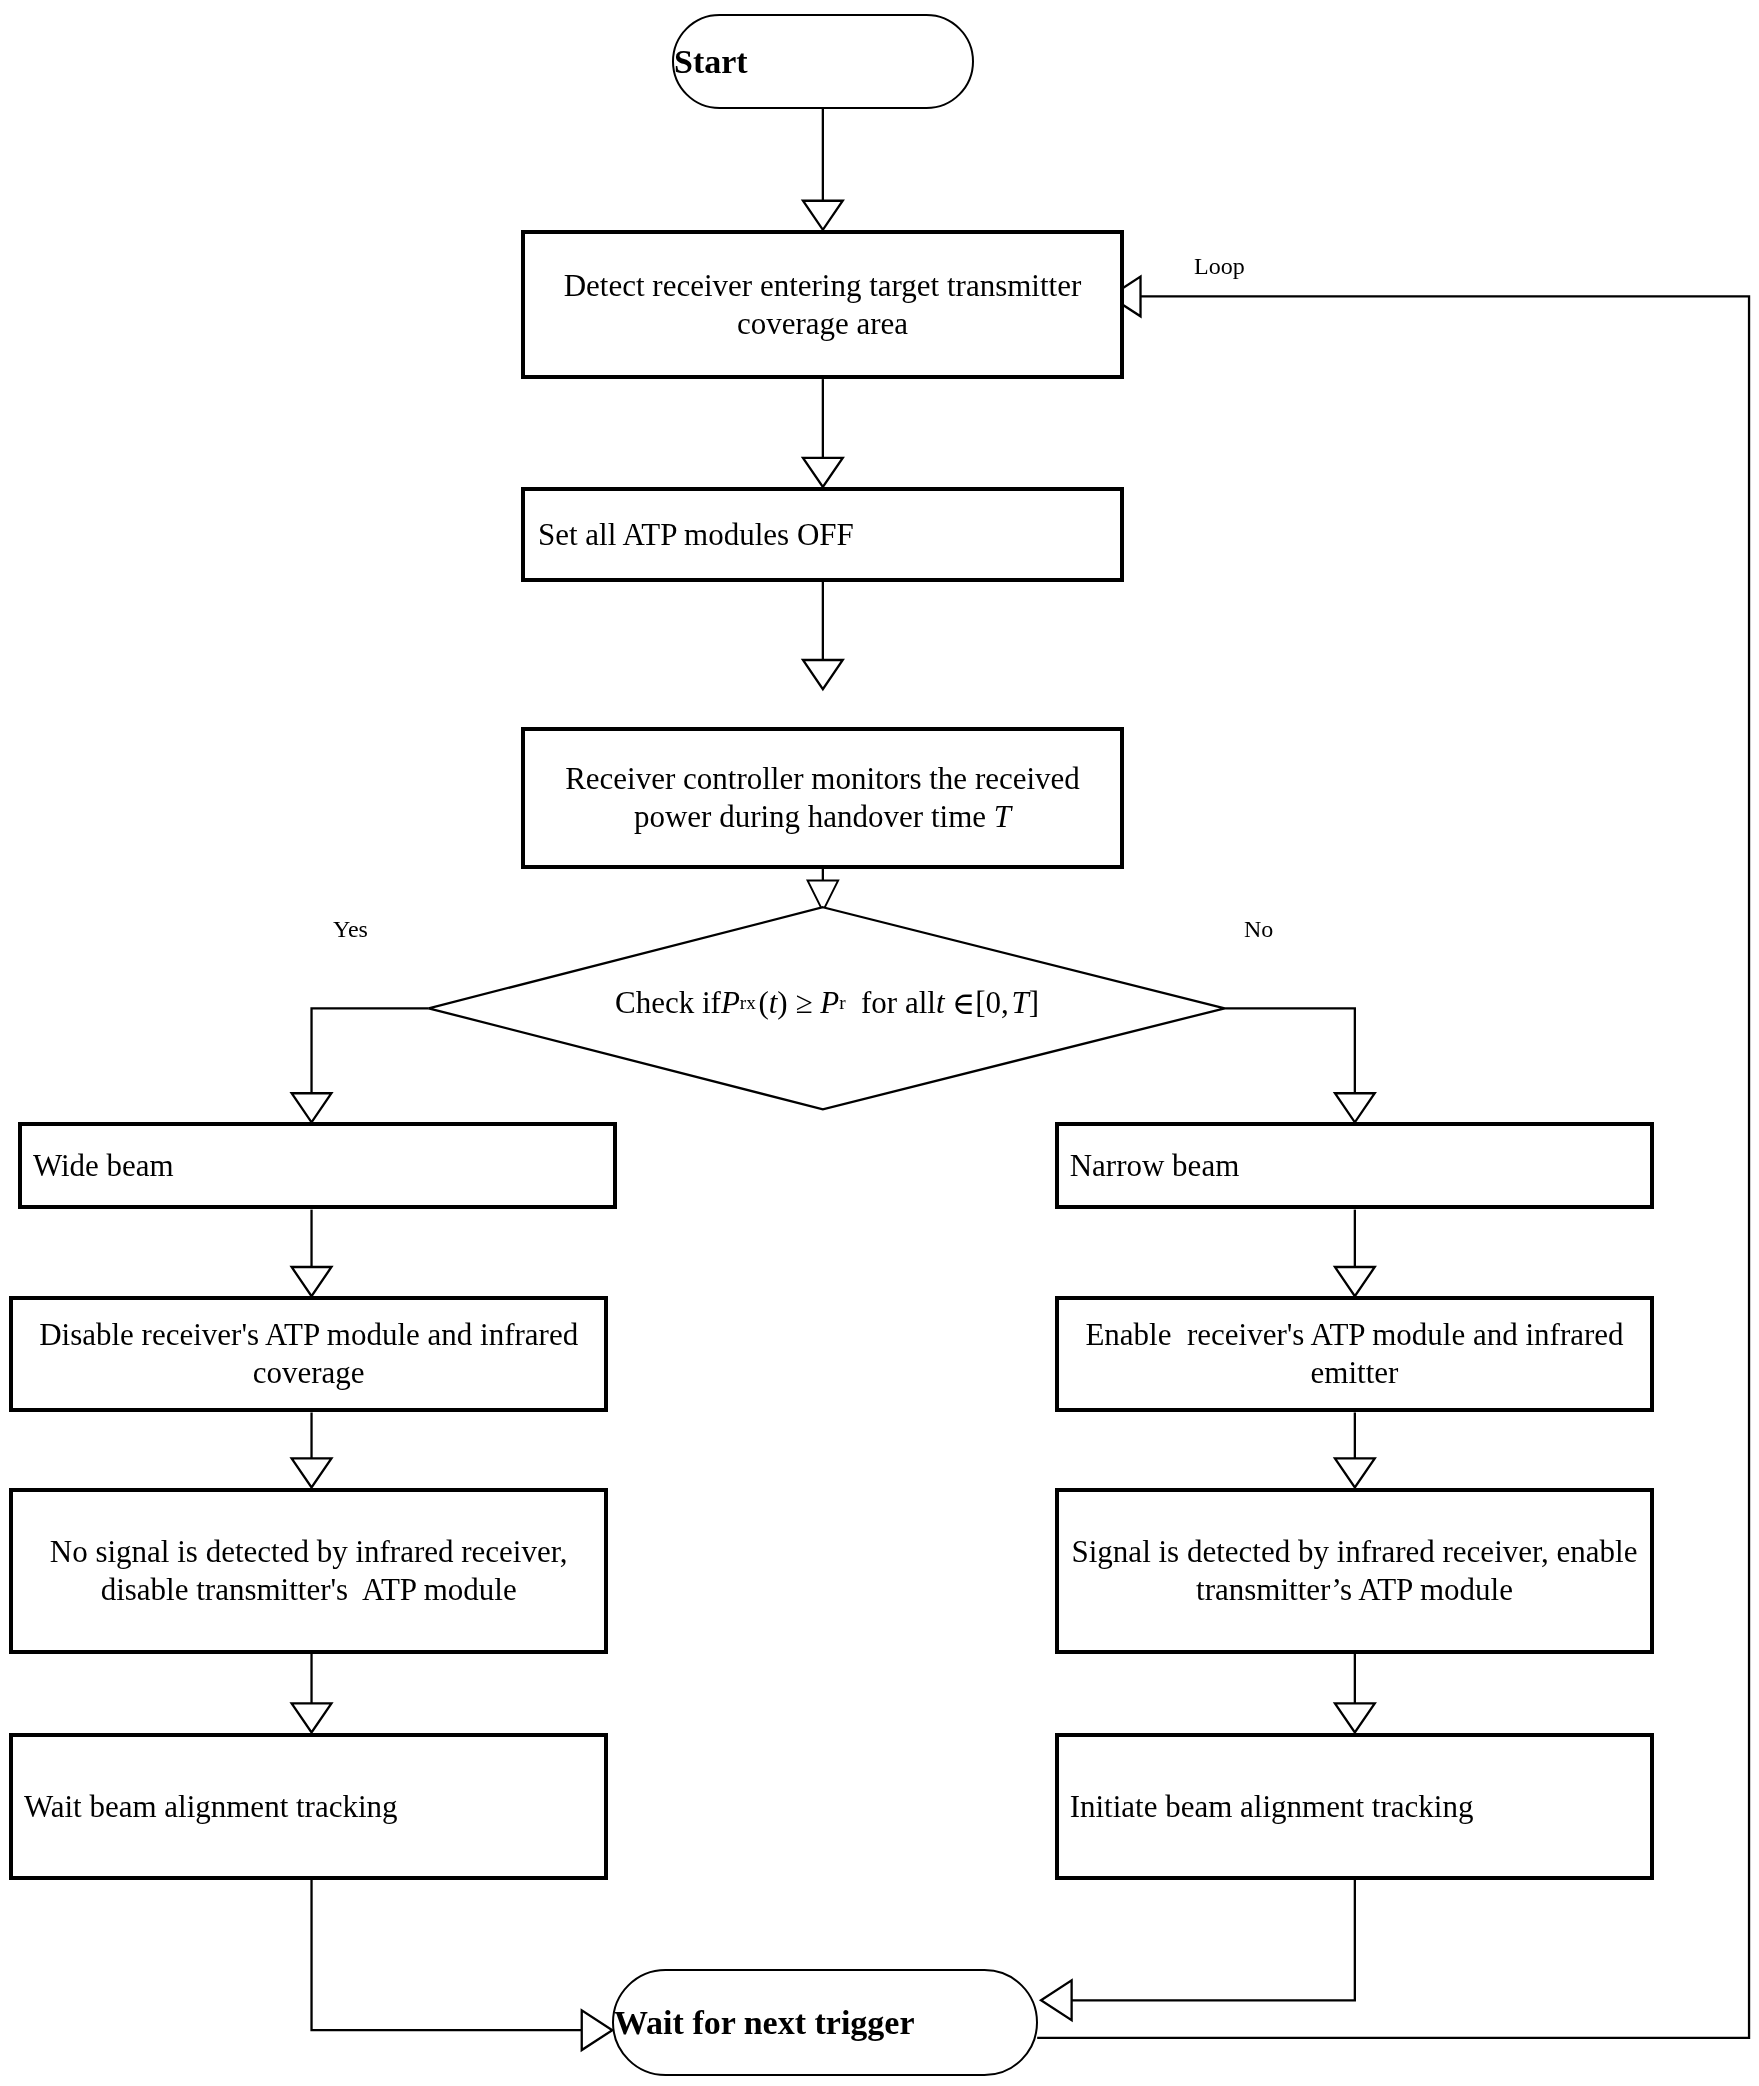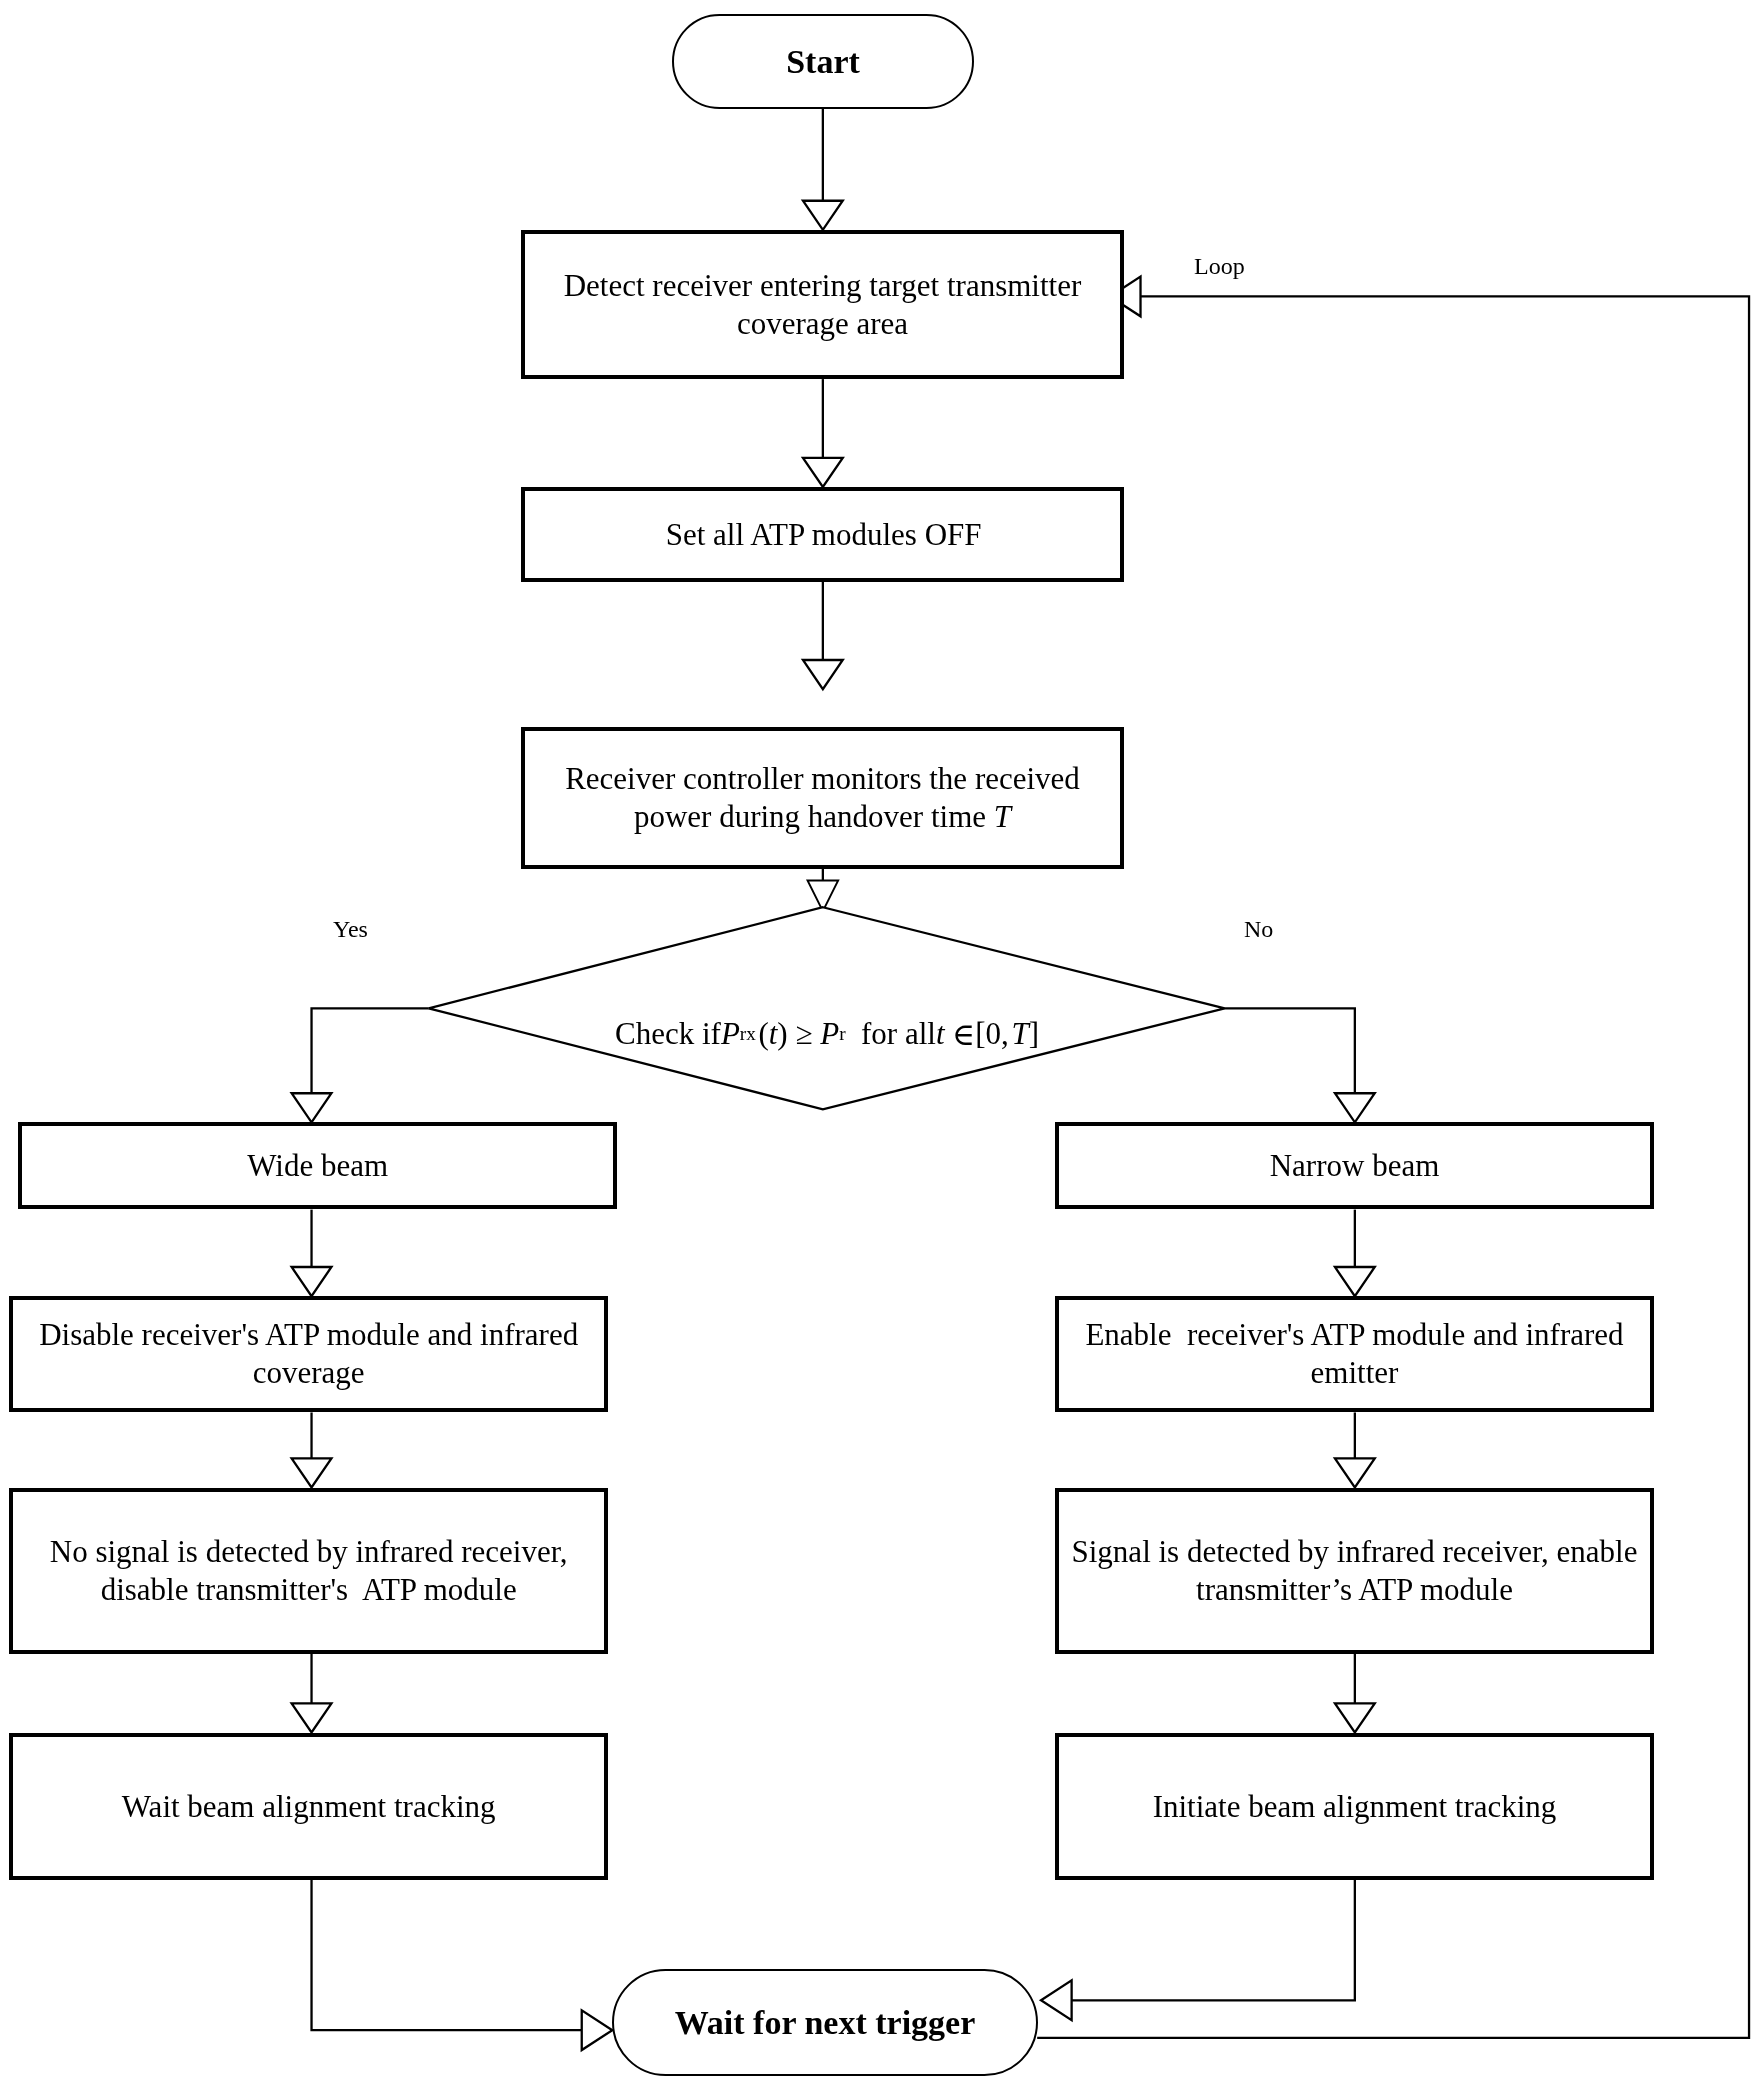--- a/index.html
+++ b/index.html
@@ -26,21 +26,20 @@
     width: 1759px;
     height: 2087px;
     pointer-events: none;
   }
   .node {
     position: absolute;
     box-sizing: border-box;
     background: #ffffff;
     display: flex;
     align-items: center;
-    justify-content: center;
     text-align: center;
     line-height: 1.22;
   }
   .process {
     border: 4.6px solid #000000;
     font-size: 31px;
     padding: 3.1px 10.7px;
   }
   .terminator {
     border: 2.3px solid #000000;
@@ -180,21 +179,21 @@
   <div class="node process" style="left:521px; top:487px; width:603px; height:95px;padding-left:13px;">
     <span>Set all ATP modules OFF</span>
   </div>
 
   <div class="node process" style="left:521px; top:727px; width:603px; height:142px;">
     <span>
       Receiver controller monitors the received power during handover time <i class="mathit">T</i>
     </span>
   </div>
 
-  <div class="decision-wrap" style="left:429px; top:933px; width:796px; height:202px;">
+  <div class="decision-wrap" style="left:429px; top:902px; width:796px; height:202px;">
     <div class="decision-label">
       <span>Check if </span><i class="mathit">P</i><span class="sub">rx</span><span> (<i class="mathit">t</i>)</span>&nbsp;<span>≥</span>&nbsp;<i class="mathit">P</i><span class="sub">r</span><span>&nbsp; for all </span><i class="mathit">t</i>&nbsp;<span>∈</span><span>[0, <i class="mathit">T</i>]</span>
     </div>
   </div>
 
   <div class="edge-label" style="left:333px; top:916px;">Yes</div>
 
   <div class="edge-label" style="left:1244px; top:916px;">No</div>
 
   <div class="edge-label" style="left:1194px; top:253px;">Loop</div>

